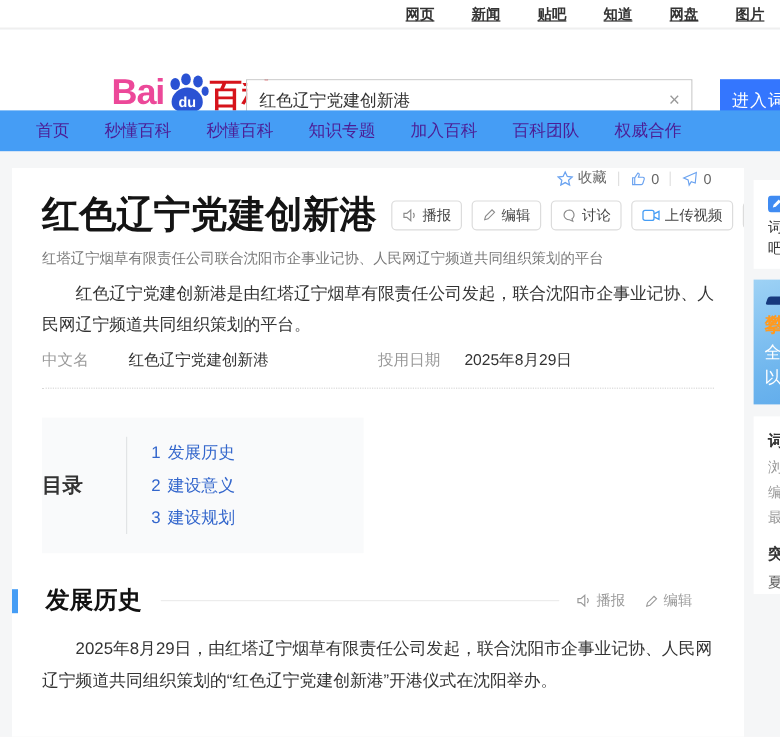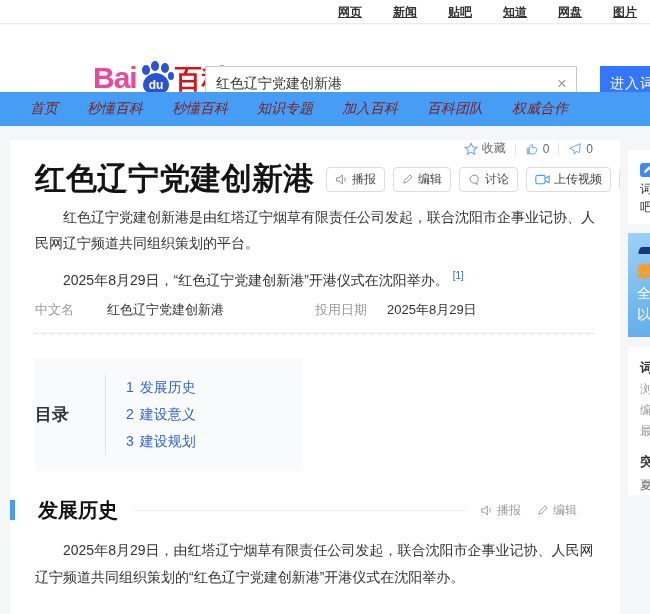--- a/index.html
+++ b/index.html
@@ -17,21 +17,21 @@
   .logo .bai { font-size:30px; font-weight:bold; color:#ec4899; letter-spacing:-1px; line-height:30px; }
   .logo .paw { width:36px; height:34px; margin:0 1px -2px 1px; position:relative; }
   .logo .baike { font-size:27px; font-weight:bold; color:#d6131b; line-height:28px; }
   .searchbox { position:absolute; left:205px; top:41px; width:372px; height:36px; border:1px solid #c9c9c9; background:#fff; }
   .searchbox input { width:100%; height:100%; border:0; outline:none; padding:0 32px 0 10px; font-size:14px; color:#333; font-family:"Liberation Sans",sans-serif; }
   .clear-x { position:absolute; left:552px; top:49px; width:20px; height:20px; color:#999; font-size:16px; line-height:20px; text-align:center; cursor:pointer; }
   .enter-btn { position:absolute; left:600px; top:41px; width:92px; height:36px; background:#3476fe; color:#fff; font-size:14px; border:0; display:flex; align-items:center; justify-content:flex-start; padding-left:10px; cursor:pointer; letter-spacing:1px; }
 
   
   #bluenav { position:absolute; left:0; top:92px; width:650px; height:34px; background:#459df5; display:flex; align-items:center; padding-left:30px; gap:29px; }
-  #bluenav a { color:#7f1d1d; font-size:14px; cursor:pointer; white-space:nowrap;font-style:italic; }
+  #bluenav a { color:#4c1d95; font-size:14px; cursor:pointer; white-space:nowrap; }
 
   
   #maincard { position:absolute; left:10px; top:140px; width:610px; height:474px; background:#fff; padding:0 25px; overflow:hidden; }
   .actions-row { display:flex; justify-content:flex-end; align-items:center; gap:9px; font-size:12px; color:#666; padding-right:2px; }
   .actions-row .ico { color:#6ba3f0; display:inline-flex; }
   .actions-row .grp { display:inline-flex; align-items:center; gap:4px; cursor:pointer; }
   .vdiv { width:1px; height:12px; background:#e0e0e0; }
 
   .title-row { margin-top:4px; display:flex; align-items:center; flex-wrap:nowrap; }
   h1.entry-title { font-size:31px; font-weight:600; color:#141414; line-height:36px; white-space:nowrap; }
@@ -194,24 +194,24 @@
               <rect x="1" y="1" width="11" height="10" rx="2" fill="none" stroke="currentColor" stroke-width="1.3"></rect>
               <path d="M12 4.5l5-2.5v8l-5-2.5" fill="none" stroke="currentColor" stroke-width="1.3"></path>
             </svg>
         </span>
         <span>上传视频</span>
       </span>
       <span class="pill plus">+</span>
     </span>
   </div>
 
+  <div class="summary">红塔辽宁烟草有限责任公司联合沈阳市企事业记协、人民网辽宁频道共同组织策划的平台</div>
 
   <div class="lead">
     <p>红色辽宁党建创新港是由红塔辽宁烟草有限责任公司发起，联合沈阳市企事业记协、人民网辽宁频道共同组织策划的平台。</p>
-    <p><span>2025年8月29日，“红色辽宁党建创新港”开港仪式在沈阳举办。</span>&nbsp;<sup class="ref">[1]</sup></p>
   </div>
 
   <div class="infobox">
     <div class="cell">
       <span class="lbl">中文名</span>
       <span class="val">红色辽宁党建创新港</span>
     </div>
     <div class="cell">
       <span class="lbl">投用日期</span>
       <span class="val">2025年8月29日</span>

